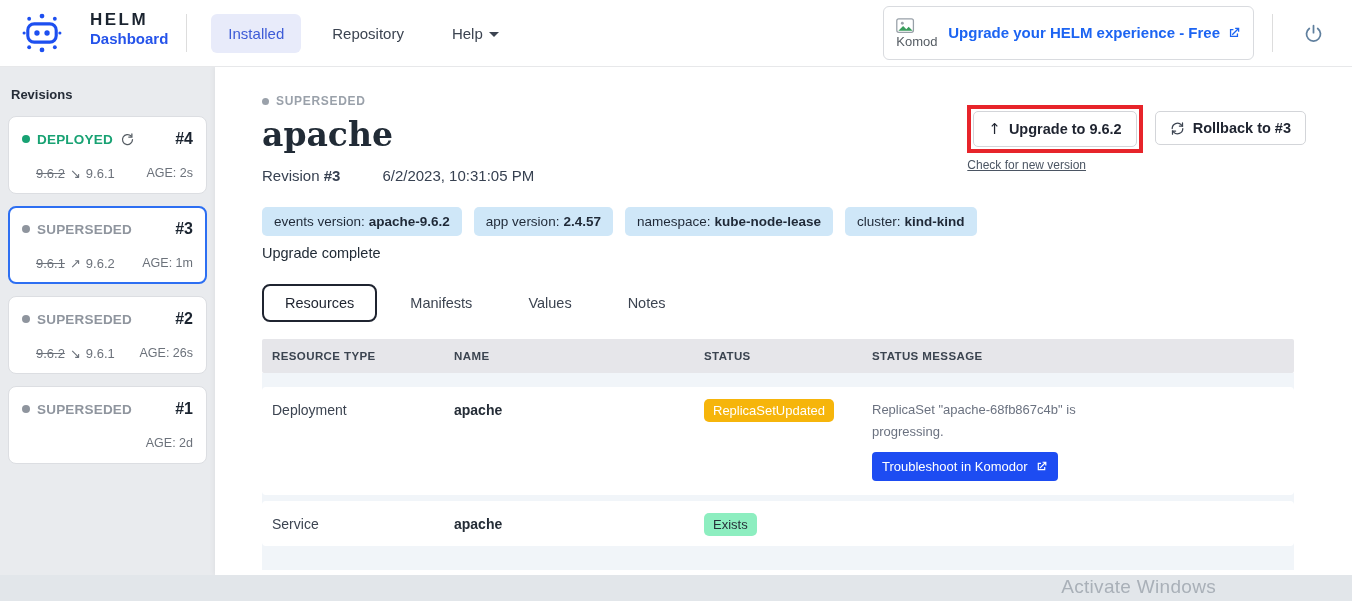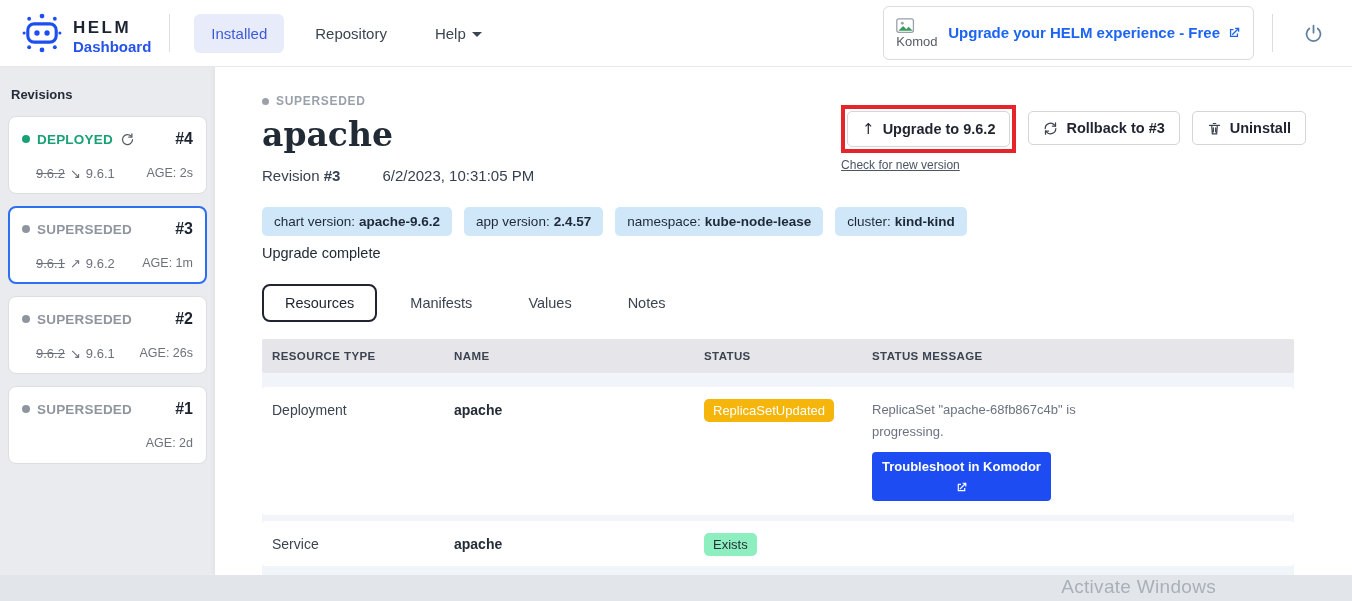--- a/index.html
+++ b/index.html
@@ -2,21 +2,21 @@
 <html><head>
 <meta charset="utf-8">
 <style>
   * { margin:0; padding:0; box-sizing:border-box; }
   html,body { width:1352px; height:601px; overflow:hidden; }
   body { font-family:"Liberation Sans", sans-serif; background:#e3e7ea; position:relative; color:#212b36; }
 
   
   .header { position:absolute; left:0; top:0; width:1352px; height:67px; background:#fff;
             border-bottom:1px solid #e7e8ea; display:flex; align-items:center; padding:0 16px; z-index:5; }
-  .logo { display:flex; align-items:flex-end; gap:9px; margin-left:4px; }
+  .logo { display:flex; align-items:flex-start; gap:26px; margin-left:4px; }
   .logo-text .l1 { font-size:17px; font-weight:800; color:#1b2430; letter-spacing:2.5px; line-height:1.1; }
   .logo-text .l2 { font-size:15px; font-weight:700; color:#2553ea; line-height:1.15; }
   .vdiv { width:1px; height:38px; background:#ddd; margin:0 14px 0 18px; }
   .nav { display:flex; align-items:center; gap:14px; margin-left:10px; }
   .nav-item { font-size:15px; color:#3c4451; padding:11px 17px; border-radius:6px; cursor:pointer; display:flex; align-items:center; gap:6px; }
   .nav-item.active { background:#e8ebfa; color:#3d5bd7; }
   .caret { width:0; height:0; border-left:5px solid transparent; border-right:5px solid transparent; border-top:5px solid #3c4451; margin-top:2px; }
   .hspacer { flex:1; }
   .banner { display:flex; align-items:center; gap:10px; border:1px solid #d9dbdf; border-radius:6px;
             padding:5px 12px; height:54px; max-width:380px; cursor:pointer; background:#fff; }
@@ -80,21 +80,21 @@
   .trow { display:grid; grid-template-columns:182px 250px 168px 1fr; background:#fff; border-radius:4px;
           padding:12px 0 14px 10px; margin-bottom:6px; align-items:start; }
   .trow:last-child { margin-bottom:0; }
   .cell-type { font-size:14px; color:#3c4451; padding-top:3px; }
   .cell-name { font-size:14px; font-weight:700; color:#242c36; padding-top:3px; }
   .badge { display:inline-block; font-size:13px; border-radius:5px; padding:4px 9px; }
   .badge.warn { background:#f6b50b; color:#fff; }
   .badge.ok { background:#8deec0; color:#27303a; }
   .msg { font-size:13px; color:#6b7280; max-width:218px; line-height:1.7; }
   .ts-btn { display:inline-flex; align-items:center; gap:7px; margin-top:9px; background:#1d4cf2; color:#fff;
-            border:none; border-radius:4px; padding:7px 10px; font-size:13px; font-weight:700; cursor:pointer;flex-direction:column; }
+            border:none; border-radius:4px; padding:7px 10px; font-size:13px; font-weight:400; cursor:pointer; }
   .row2 { padding-bottom:10px; }
 
   
   .bottom-strip { position:absolute; left:0; bottom:0; width:1352px; height:26px; background:#e2e6ea; z-index:6; }
   .watermark { position:absolute; right:136px; top:1px; font-size:19px; color:#a9b0b8; font-weight:300; letter-spacing:0.3px; }
   svg { display:block; }
 </style>
 </head>
 <body>
 
@@ -253,33 +253,25 @@
       <span class="btn-icon">
         <svg width="15" height="15" viewBox="0 0 24 24" fill="none" stroke="currentColor" stroke-width="2" stroke-linecap="round">
           <path d="M3.5 12a8.5 8.5 0 0 1 14.7-5.8L20 8"></path>
             <path d="M20 3v5h-5"></path>
           <path d="M20.5 12a8.5 8.5 0 0 1-14.7 5.8L4 16"></path>
             <path d="M4 21v-5h5"></path>
         </svg>
       </span>
       <span>Rollback to #3</span>
     </button>
-    <button class="btn mt">
-      <span class="btn-icon">
-        <svg width="15" height="15" viewBox="0 0 24 24" fill="none" stroke="currentColor" stroke-width="1.9" stroke-linecap="round">
-          <path d="M4 7h16M10 4h4M7.5 7l1 13.5h7l1-13.5M10.2 11v6.5M13.8 11v6.5"></path>
-        </svg>
-      </span>
-      <span>Uninstall</span>
-    </button>
   </div>
 
   <div class="chips">
     <span class="chip">
-      <span>chart version:</span><b>apache-9.6.2</b>
+      <span>events version:</span><b>apache-9.6.2</b>
     </span>
     <span class="chip">
       <span>app version:</span><b>2.4.57</b>
     </span>
     <span class="chip">
       <span>namespace:</span><b>kube-node-lease</b>
     </span>
     <span class="chip">
       <span>cluster:</span><b>kind-kind</b>
     </span>

